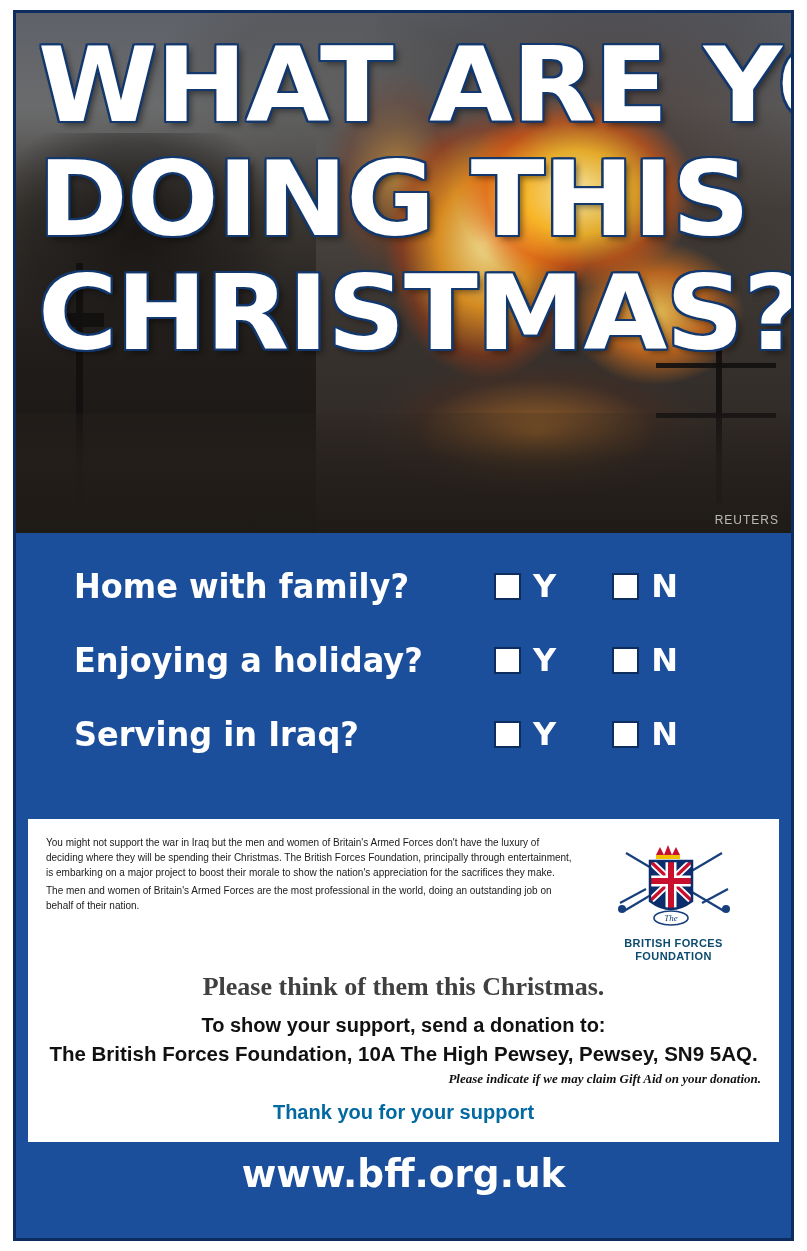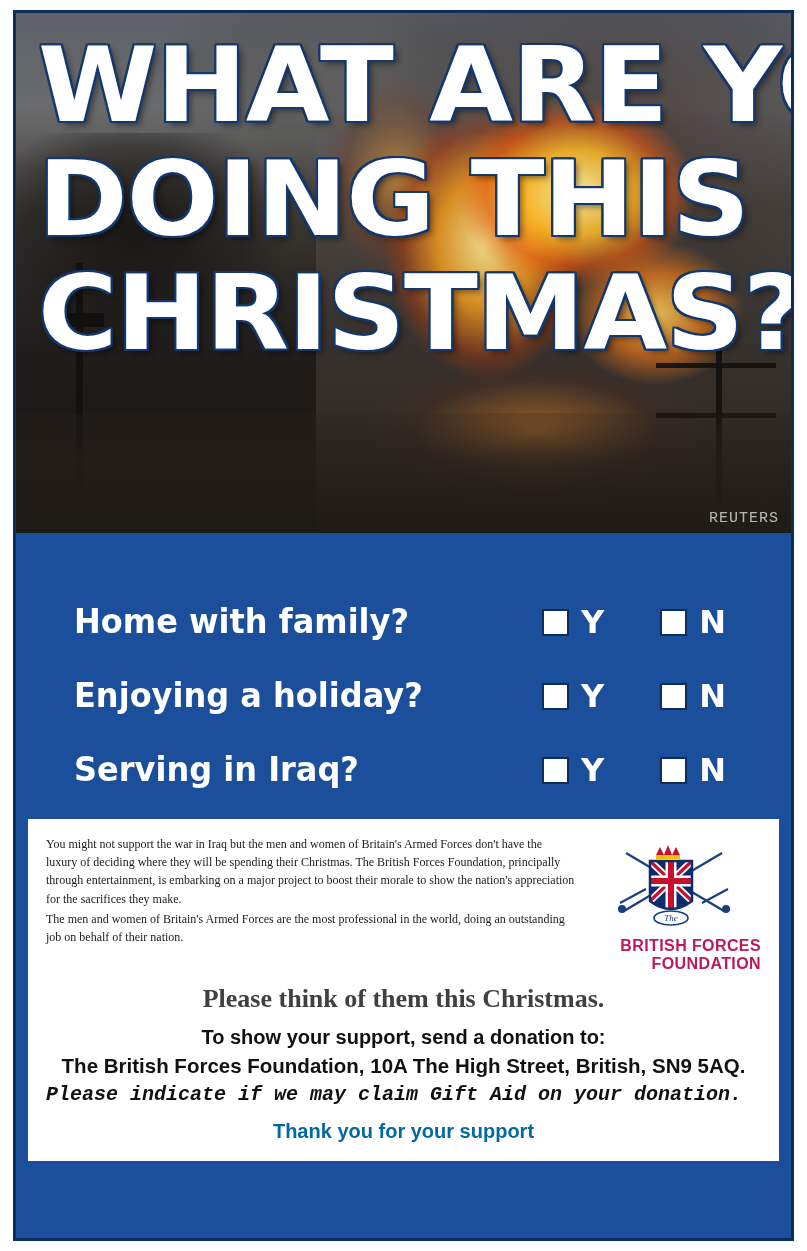--- a/index.html
+++ b/index.html
@@ -67,24 +67,24 @@
   .hero-smoke {
     position: absolute;
     left: 120px; top: 0;
     width: 420px; height: 200px;
     background: radial-gradient(ellipse 220px 110px at 200px 60px, rgba(90,88,86,0.55) 0%, rgba(70,68,66,0.25) 55%, rgba(60,60,60,0) 85%);
   }
   .hero-credit {
     position: absolute;
     right: 12px;
     bottom: 6px;
-    font-size: 15px;
+    font-size: 12px;
     letter-spacing: 1px;
     color: rgba(235,235,235,0.75);
-    font-family: Liberation Mono, monospace;
+    font-family: Liberation Sans, sans-serif;
   }
   .headline {
     position: absolute;
     left: 22px;
     top: 24px;
     width: 740px;
     z-index: 3;
   }
   .headline-line {
     font-family: "DejaVu Sans", sans-serif;
@@ -103,24 +103,23 @@
     white-space: nowrap;
   }
   .headline-line + .headline-line { margin-top: 16px; }
 
   
   .questions {
     padding: 34px 0 24px 0;
   }
   .q-row {
     display: flex;
-    align-items: flex-end;
+    align-items: flex-start;
     height: 74px;
     padding: 0 56px 0 58px;
-    gap: 48px;
   }
   .q-label {
     flex: 0 0 420px;
     color: #ffffff;
     font-family: "DejaVu Sans", sans-serif;
     font-weight: 700;
     font-size: 33px;
     letter-spacing: 0px;
     transform: scaleX(0.97);
     transform-origin: left center;
@@ -159,44 +158,44 @@
     padding: 16px 18px 18px 18px;
     box-sizing: border-box;
   }
   .panel-top {
     display: flex;
     align-items: flex-start;
     gap: 10px;
   }
   .body-copy {
     flex: 1 1 auto;
-    font-family: Liberation Serif, serif;
-    font-size: 12px;
+    font-family: Liberation Sans, sans-serif;
+    font-size: 10px;
     line-height: 1.52;
     color: #1a1a1a;
   }
   .body-copy p { margin: 0 0 2px 0; }
 
   .logo {
     flex: 0 0 175px;
     width: 175px;
-    text-align: right;
+    text-align: center;
     padding-top: 4px;
   }
   .logo-mark {
     position: relative;
     width: 160px;
     height: 96px;
     margin: 0 auto 2px auto;
   }
   .logo-text {
     font-family: "Liberation Sans", sans-serif;
     font-weight: 700;
-    font-size: 16px;
-    color: #be185d;
+    font-size: 11px;
+    color: #0c4a6e;
     letter-spacing: 0.4px;
     line-height: 1.15;
   }
 
   .tagline {
     text-align: center;
     font-family: "Liberation Serif", serif;
     font-weight: 700;
     font-size: 26px;
     color: #404040;
@@ -212,25 +211,25 @@
   }
   .address-line {
     text-align: center;
     font-family: "Liberation Sans", sans-serif;
     font-weight: 700;
     font-size: 20.5px;
     color: #111;
     margin-bottom: 5px;
   }
   .giftaid-line {
-    text-align: left;
-    font-family: Liberation Mono, monospace;
+    text-align: right;
+    font-family: Liberation Serif, serif;
     font-weight: 700;
     font-style: italic;
-    font-size: 20px;
+    font-size: 13px;
     color: #111;
     margin-bottom: 14px;
   }
   .thanks-line {
     text-align: center;
     font-family: "Liberation Sans", sans-serif;
     font-weight: 700;
     font-size: 20px;
     color: #0369a1;
   }
@@ -361,19 +360,22 @@
             <text x="77" y="82" text-anchor="middle" font-family="Liberation Serif, serif" font-size="9" fill="#173f7c" font-style="italic">The</text>
           </svg>
         </div>
         <div class="logo-text">BRITISH FORCES</div>
         <div class="logo-text sub">FOUNDATION</div>
       </div>
     </div>
 
     <div class="tagline">Please think of them this Christmas.</div>
     <div class="support-line">To show your support, send a donation to:</div>
-    <div class="address-line">The British Forces Foundation, 10A The High Street, British, SN9 5AQ.</div>
+    <div class="address-line">The British Forces Foundation, 10A The High Pewsey, Pewsey, SN9 5AQ.</div>
     <div class="giftaid-line">Please indicate if we may claim Gift Aid on your donation.</div>
     <div class="thanks-line">Thank you for your support</div>
   </div>
 
+  <div class="footer">
+    <div class="footer-url">www.bff.org.uk</div>
+  </div>
 
 </div>
 
 </body></html>

